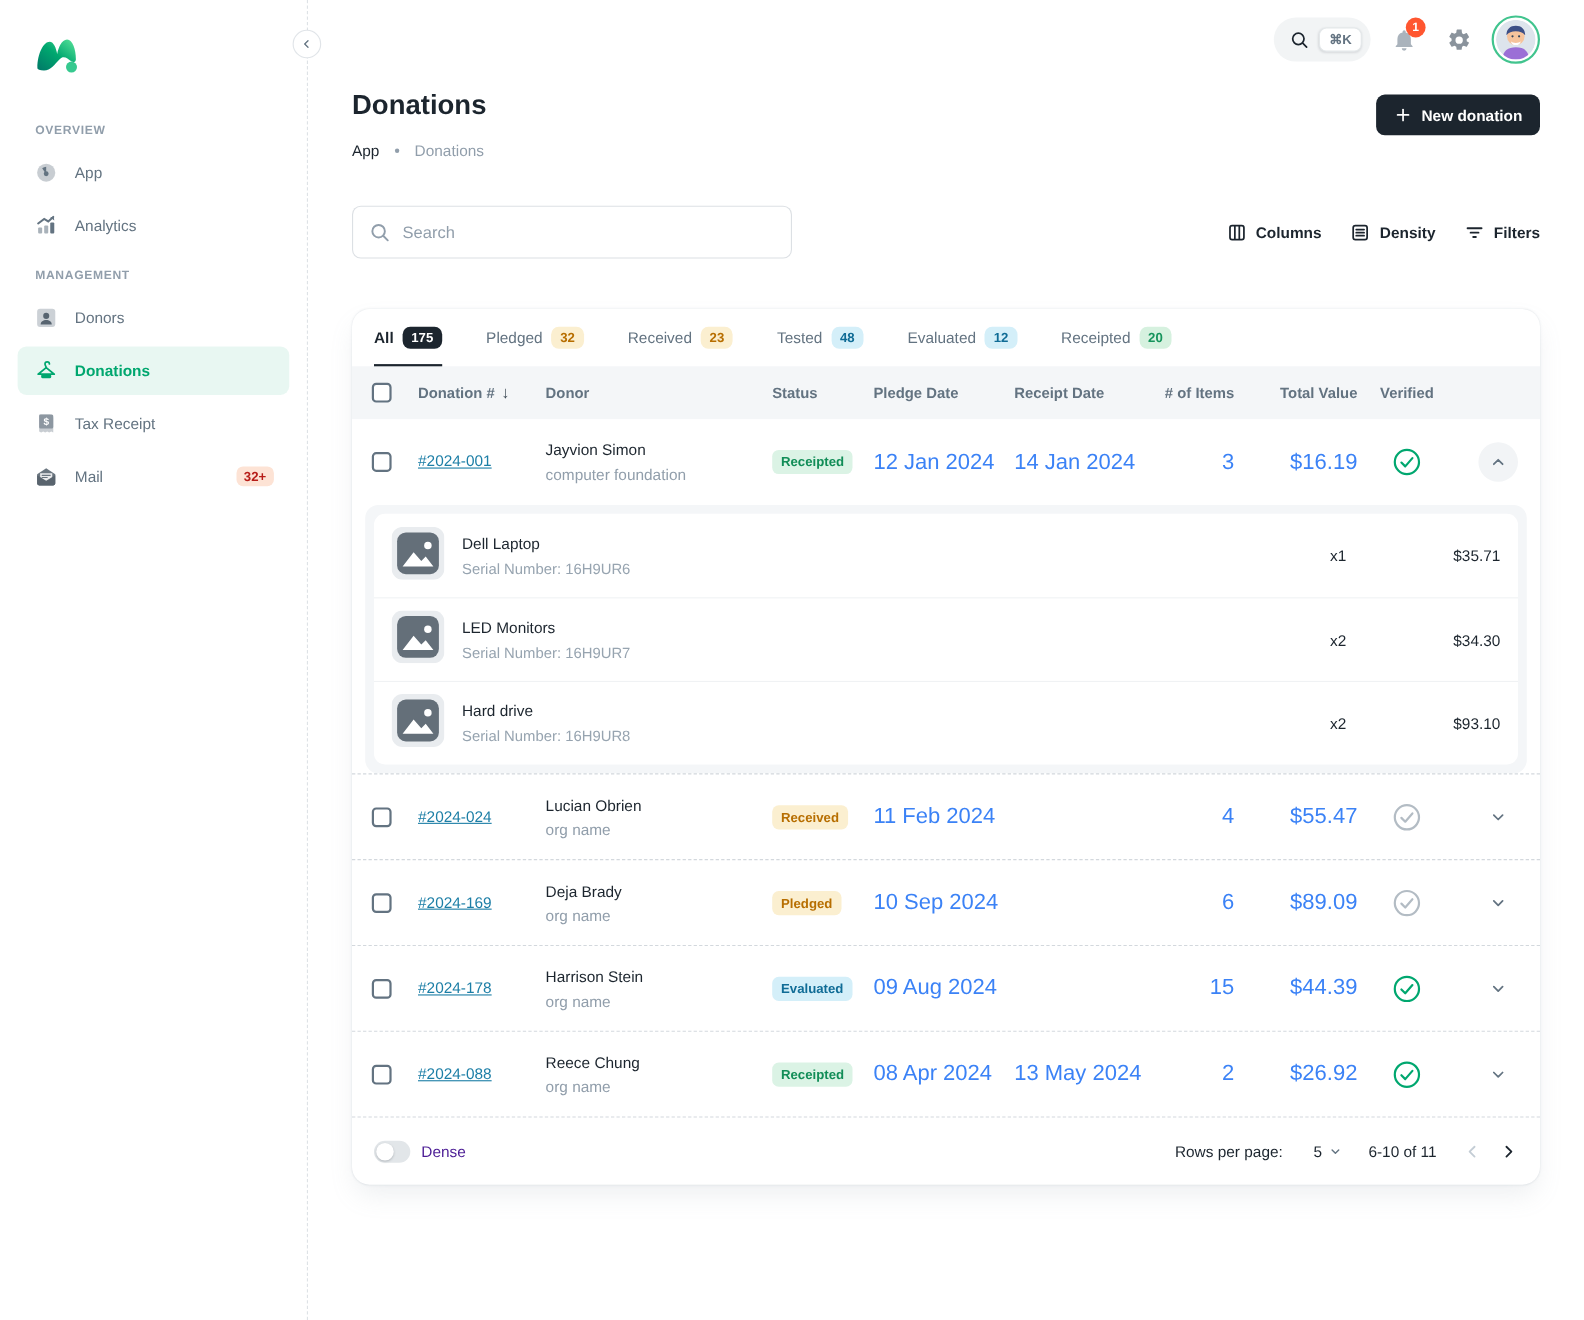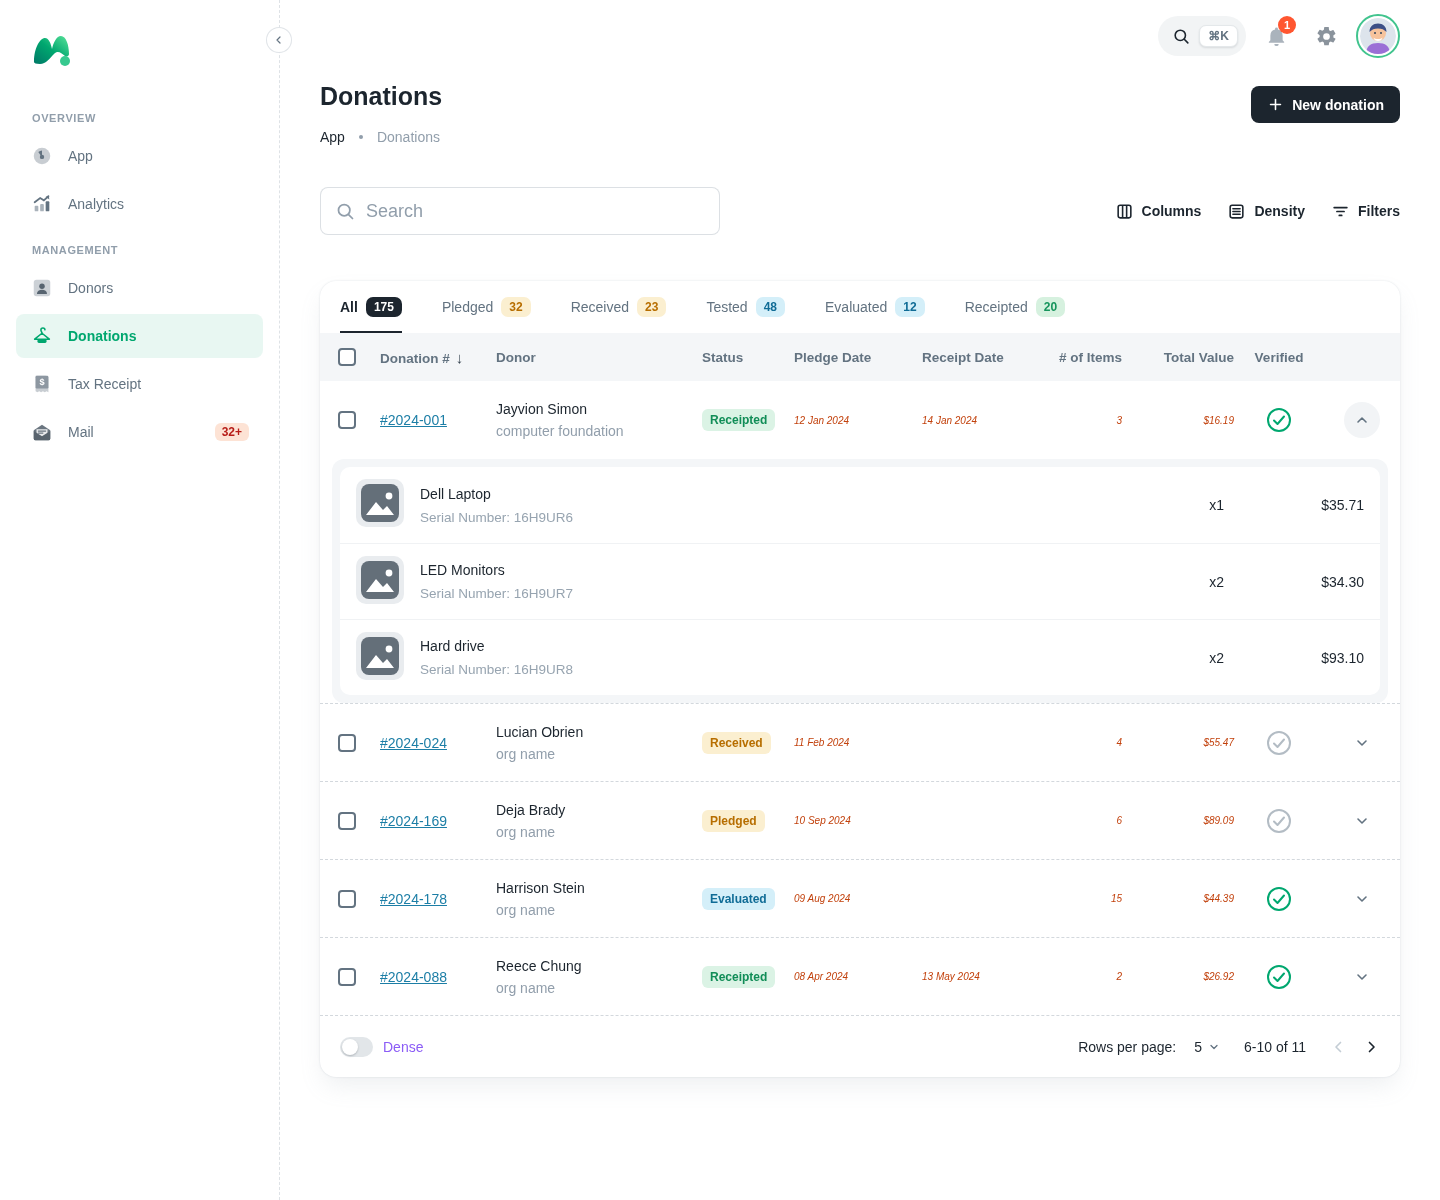--- a/index.html
+++ b/index.html
@@ -70,21 +70,21 @@
     border:none; border-radius:8px; height:37px; padding:0 16px;
     font-size:14px; font-weight:700; cursor:pointer; font-family:inherit; margin-top:4px;
   }
   
   .toolbar { display:flex; align-items:center; justify-content:space-between; margin-top:42px; }
   .search-field {
     width:400px; height:48px; border:1px solid rgba(145,158,171,0.32); border-radius:8px;
     display:flex; align-items:center; gap:10px; padding:0 14px; background:#fff;
   }
   .search-field input {
-    border:none; outline:none; font-size:18px; flex:1; font-family:inherit; color:#1C252E; background:transparent;
+    border:none; outline:none; font-size:15px; flex:1; font-family:inherit; color:#1C252E; background:transparent;
   }
   .search-field input::placeholder { color:#919EAB; }
   .tool-btns { display:flex; align-items:center; gap:26px; }
   .tool-btn { display:flex; align-items:center; gap:8px; background:none; border:none; font-family:inherit; font-size:14px; font-weight:700; color:#1C252E; cursor:pointer; }
   
   .card {
     margin-top:46px; background:#fff; border-radius:16px;
     box-shadow:0 0 2px rgba(145,158,171,0.3), 0 12px 24px -4px rgba(145,158,171,0.16);
     overflow:hidden;
   }
@@ -110,21 +110,21 @@
   .c-receipt { flex:0 0 128px; }
   .c-items { flex:0 0 72px; text-align:right; }
   .c-total { flex:0 0 112px; text-align:right; }
   .c-verified { flex:0 0 90px; display:flex; justify-content:center; }
   .c-expand { flex:0 0 76px; display:flex; justify-content:center; }
   .thead .c-verified { justify-content:center; }
   .checkbox { width:18px; height:18px; border:2px solid #637381; border-radius:4px; background:#fff; cursor:pointer; }
   .id-link { color:#1C7EA6; text-decoration:underline; font-size:14px; cursor:pointer; }
   .donor-name { font-size:14px; color:#1C252E; }
   .donor-org { font-size:14px; color:#919EAB; margin-top:6px; }
-  .cell-text { font-size:10px; color:#c2410c;font-style:italic; }
+  .cell-text { font-size:20px; color:#3b82f6; }
   .pill { display:inline-block; font-size:12px; font-weight:700; border-radius:6px; padding:4px 8px; }
   .pill-success { background:#DBF3E5; color:#118D57; }
   .pill-warning { background:#FBEFD0; color:#B76E00; }
   .pill-info { background:#D4EFF9; color:#106C96; }
   .expand-btn { width:36px; height:36px; border-radius:50%; border:none; background:transparent; display:flex; align-items:center; justify-content:center; cursor:pointer; }
   .expand-btn.open { background:#F2F4F6; }
   .sort-arrow { font-size:15px; color:#3d4a55; margin-left:6px; }
   
   .expand-wrap { background:#F4F6F8; margin:0 12px; border-radius:12px; padding:8px; }
   .expand-panel { background:#fff; border-radius:10px; overflow:hidden; }
@@ -134,23 +134,23 @@
   .item-info { flex:1 1 auto; }
   .item-name { font-size:14px; color:#1C252E; }
   .item-serial { font-size:13.5px; color:#97a4b0; margin-top:8px; }
   .item-qty { flex:0 0 120px; text-align:right; font-size:14px; color:#1C252E; }
   .item-value { flex:0 0 140px; text-align:right; font-size:14px; color:#1C252E; }
   
   .tfooter { display:flex; align-items:center; height:62px; border-top:1px dashed rgba(145,158,171,0.4); padding:0 20px; }
   .dense-wrap { display:flex; align-items:center; gap:10px; flex:1; }
   .toggle { width:33px; height:20px; border-radius:10px; background:#e2e6e9; position:relative; cursor:pointer; }
   .toggle .knob { position:absolute; top:2px; left:2px; width:16px; height:16px; background:#fff; border-radius:50%; box-shadow:0 1px 2px rgba(28,37,46,0.25); }
-  .dense-label { font-size:14px; color:#8b5cf6; }
+  .dense-label { font-size:14px; color:#4c1d95; }
   .footer-right { display:flex; align-items:center; gap:24px; font-size:14px; color:#1C252E; }
-  .rpp { display:flex; align-items:center; gap:18px; }
+  .rpp { display:flex; align-items:center; gap:28px; }
   .rpp-select { display:flex; align-items:center; gap:6px; cursor:pointer; }
   .page-nav { display:flex; align-items:center; gap:14px; }
   .page-chevron { background:none; border:none; cursor:pointer; display:flex; align-items:center; }
 </style>
 </head>
 <body>
 
 <aside class="sidebar">
   <div class="logo-wrap">
     <svg width="40" height="36" viewBox="0 0 40 36">

